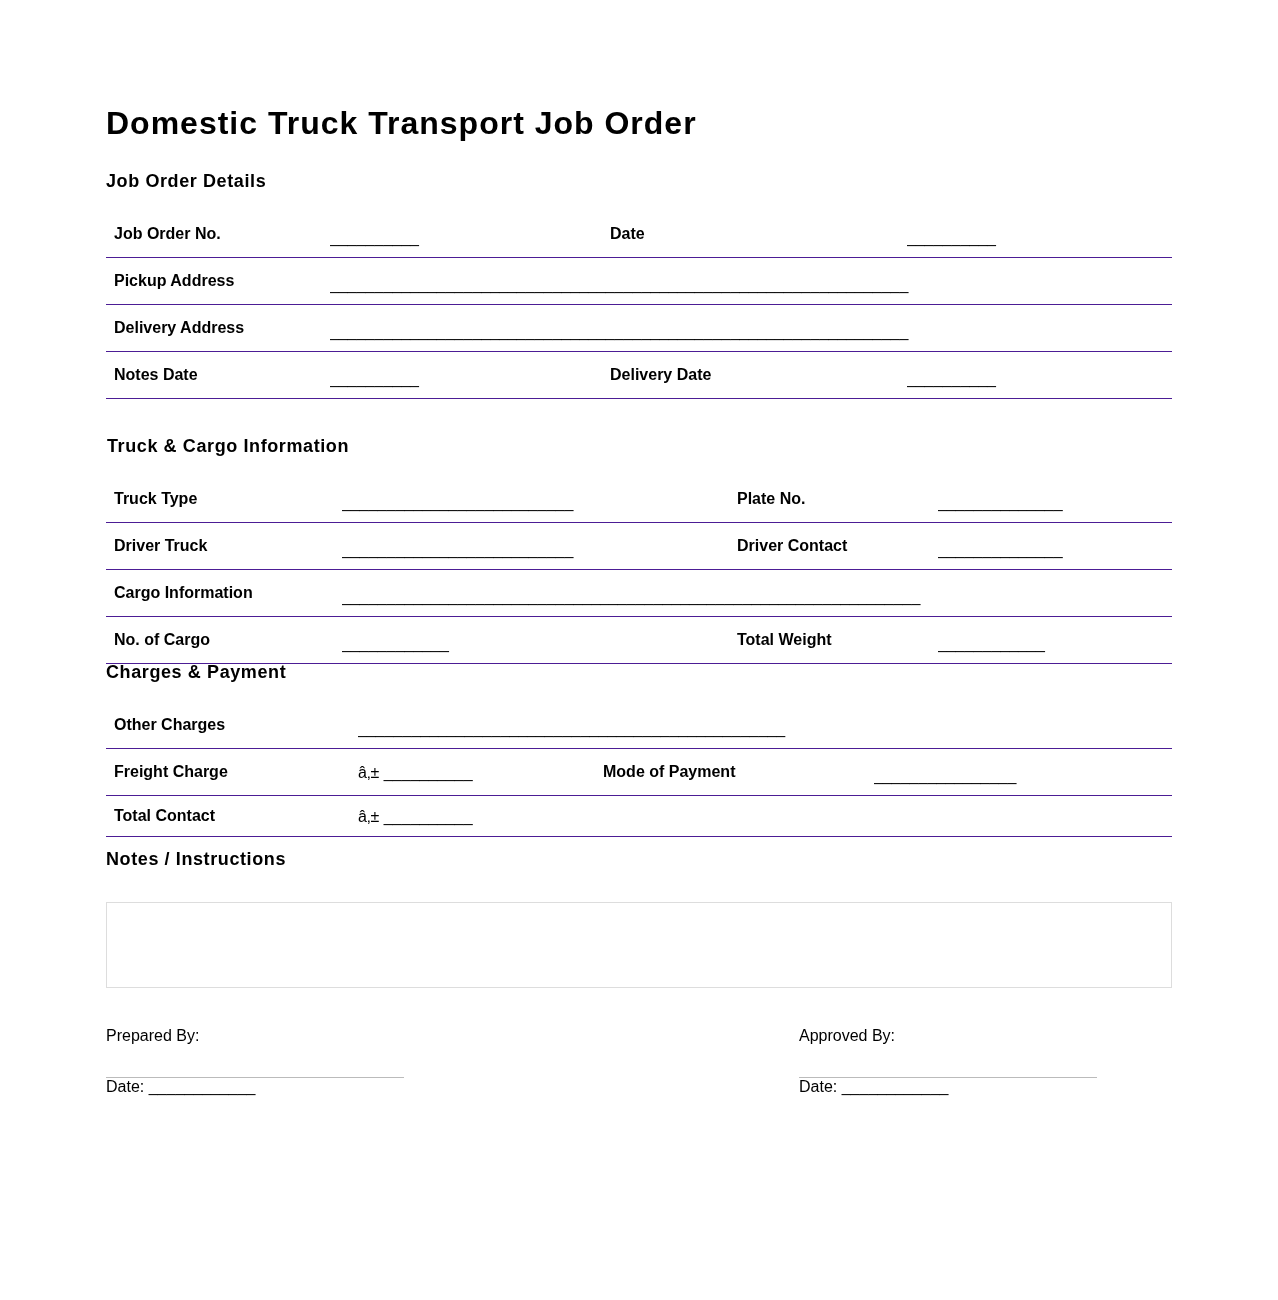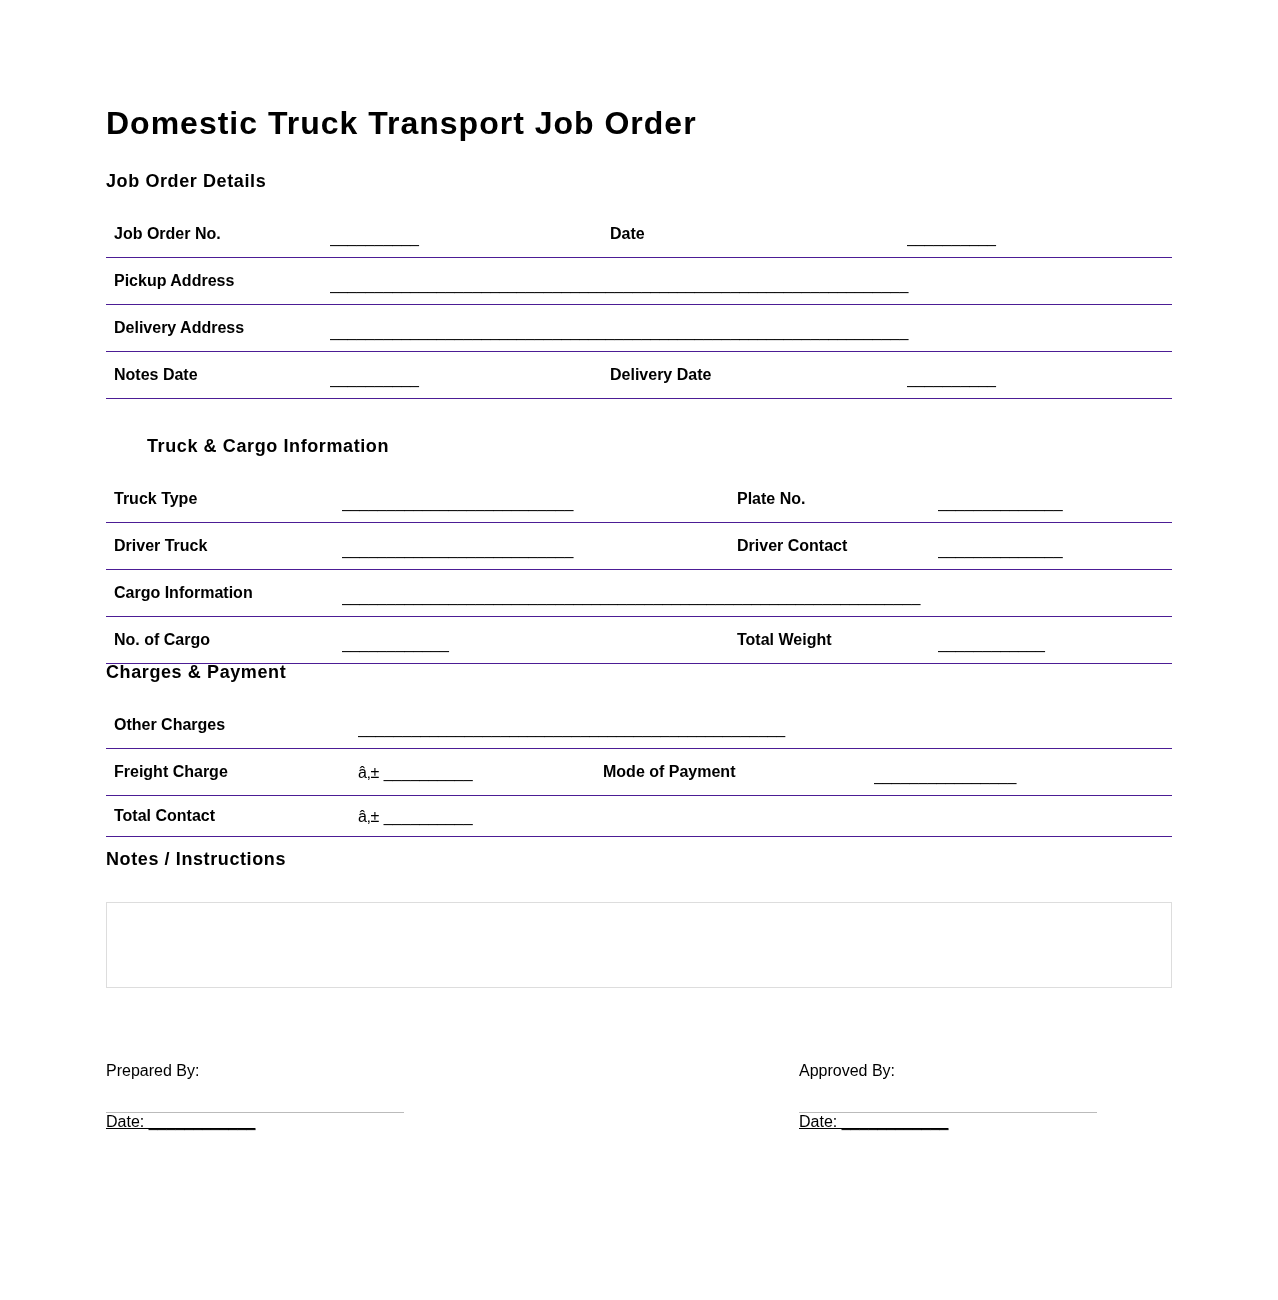--- a/index.html
+++ b/index.html
@@ -6,23 +6,23 @@
   body { width: 1278px; height: 1300px; position: relative; font-family: "Liberation Sans", sans-serif; color: #000; }
   .page { position: absolute; left: 106px; top: 0; width: 1066px; }
   h1 { position: absolute; top: 104px; left: 0; margin: 0; font-size: 32px; font-weight: bold; letter-spacing: 1px; white-space: nowrap; line-height: 38px; }
   h2 { position: absolute; left: 0; margin: 0; font-size: 18px; font-weight: bold; letter-spacing: 0.6px; line-height: 22px; white-space: nowrap; }
   table { position: absolute; left: 0; width: 1066px; border-collapse: collapse; table-layout: fixed; }
   td { height: 38px; padding: 0 8px; border-bottom: 1px solid #4c1d95; font-size: 16px; vertical-align: middle; white-space: nowrap; overflow: hidden; }
   td.lbl { font-weight: bold; }
   td.val { padding-left: 0; padding-top: 8px; }
   .notes-box { position: absolute; left: 0; top: 902px; width: 1064px; height: 84px; border: 1px solid #dddddd; }
   .sig { position: absolute; top: 1026px; width: 298px; font-size: 16px; }
-  .sig .sig-label { height: 20px; line-height: 20px; margin-top: 35px; }
+  .sig .sig-label { height: 20px; line-height: 20px; }
   .sig .sig-line { margin-top: 31px; border-top: 1px solid #bbbbbb; height: 0; }
-  .sig .sig-date { line-height: 18px; margin-top: 0; text-decoration: underline; }
+  .sig .sig-date { line-height: 18px; margin-top: 0; }
 </style>
 </head>
 <body>
 
 <div class="page">
 
   <h1>Domestic Truck Transport Job Order</h1>
 
   <h2 style="top:170px;">Job Order Details</h2>
   <table style="top:211px;">
@@ -49,21 +49,21 @@
     </tr>
     <tr>
       <td class="lbl">Notes Date</td>
       <td class="val">__________</td>
       <td class="lbl">Delivery Date</td>
       <td class="val">__________</td>
     </tr>
   </tbody>
     </table>
 
-  <h2 style="top:435px; left:1px;margin-left:40px;">Truck &amp; Cargo Information</h2>
+  <h2 style="top:435px; left:1px;">Truck &amp; Cargo Information</h2>
   <table style="top:476px;">
     <colgroup>
         <col style="width:236px">
         <col style="width:387px">
         <col style="width:209px">
         <col style="width:234px">
       </colgroup>
     <tbody>
         <tr>
       <td class="lbl">Truck Type</td>

